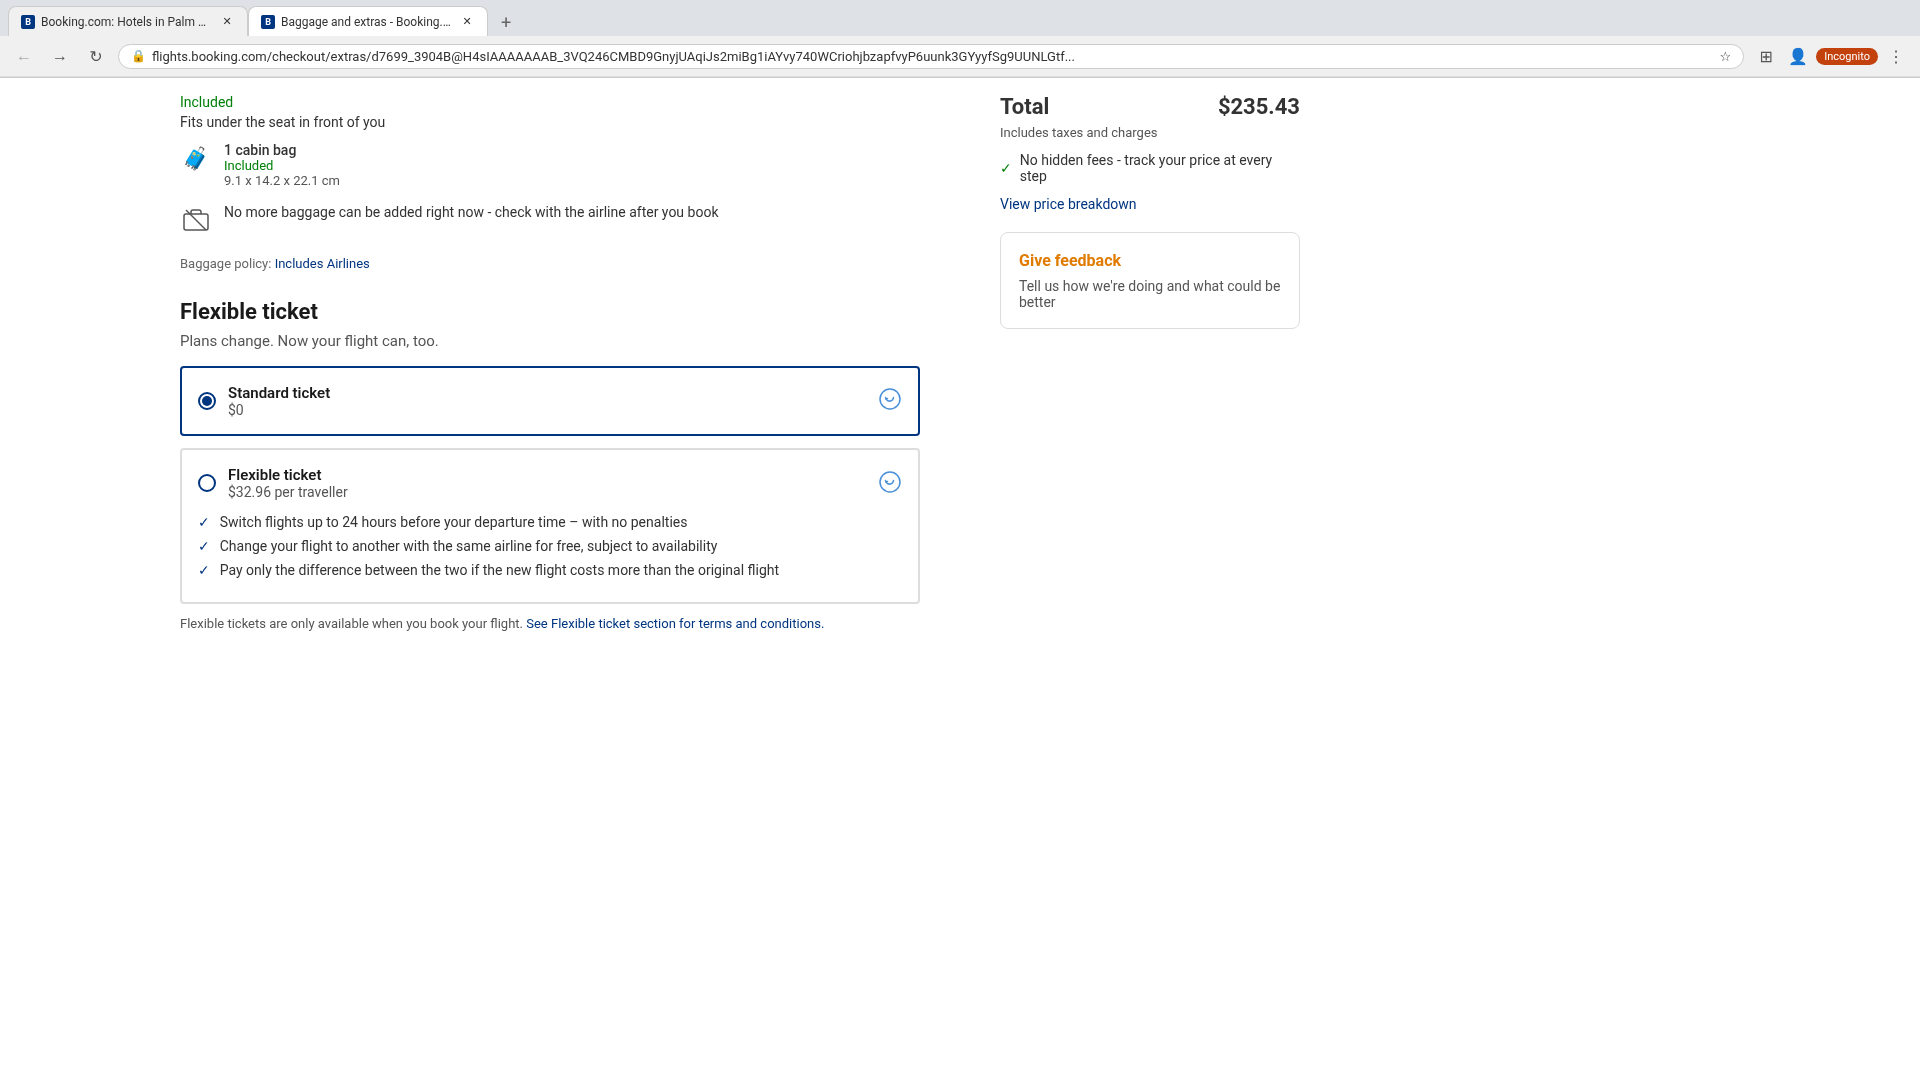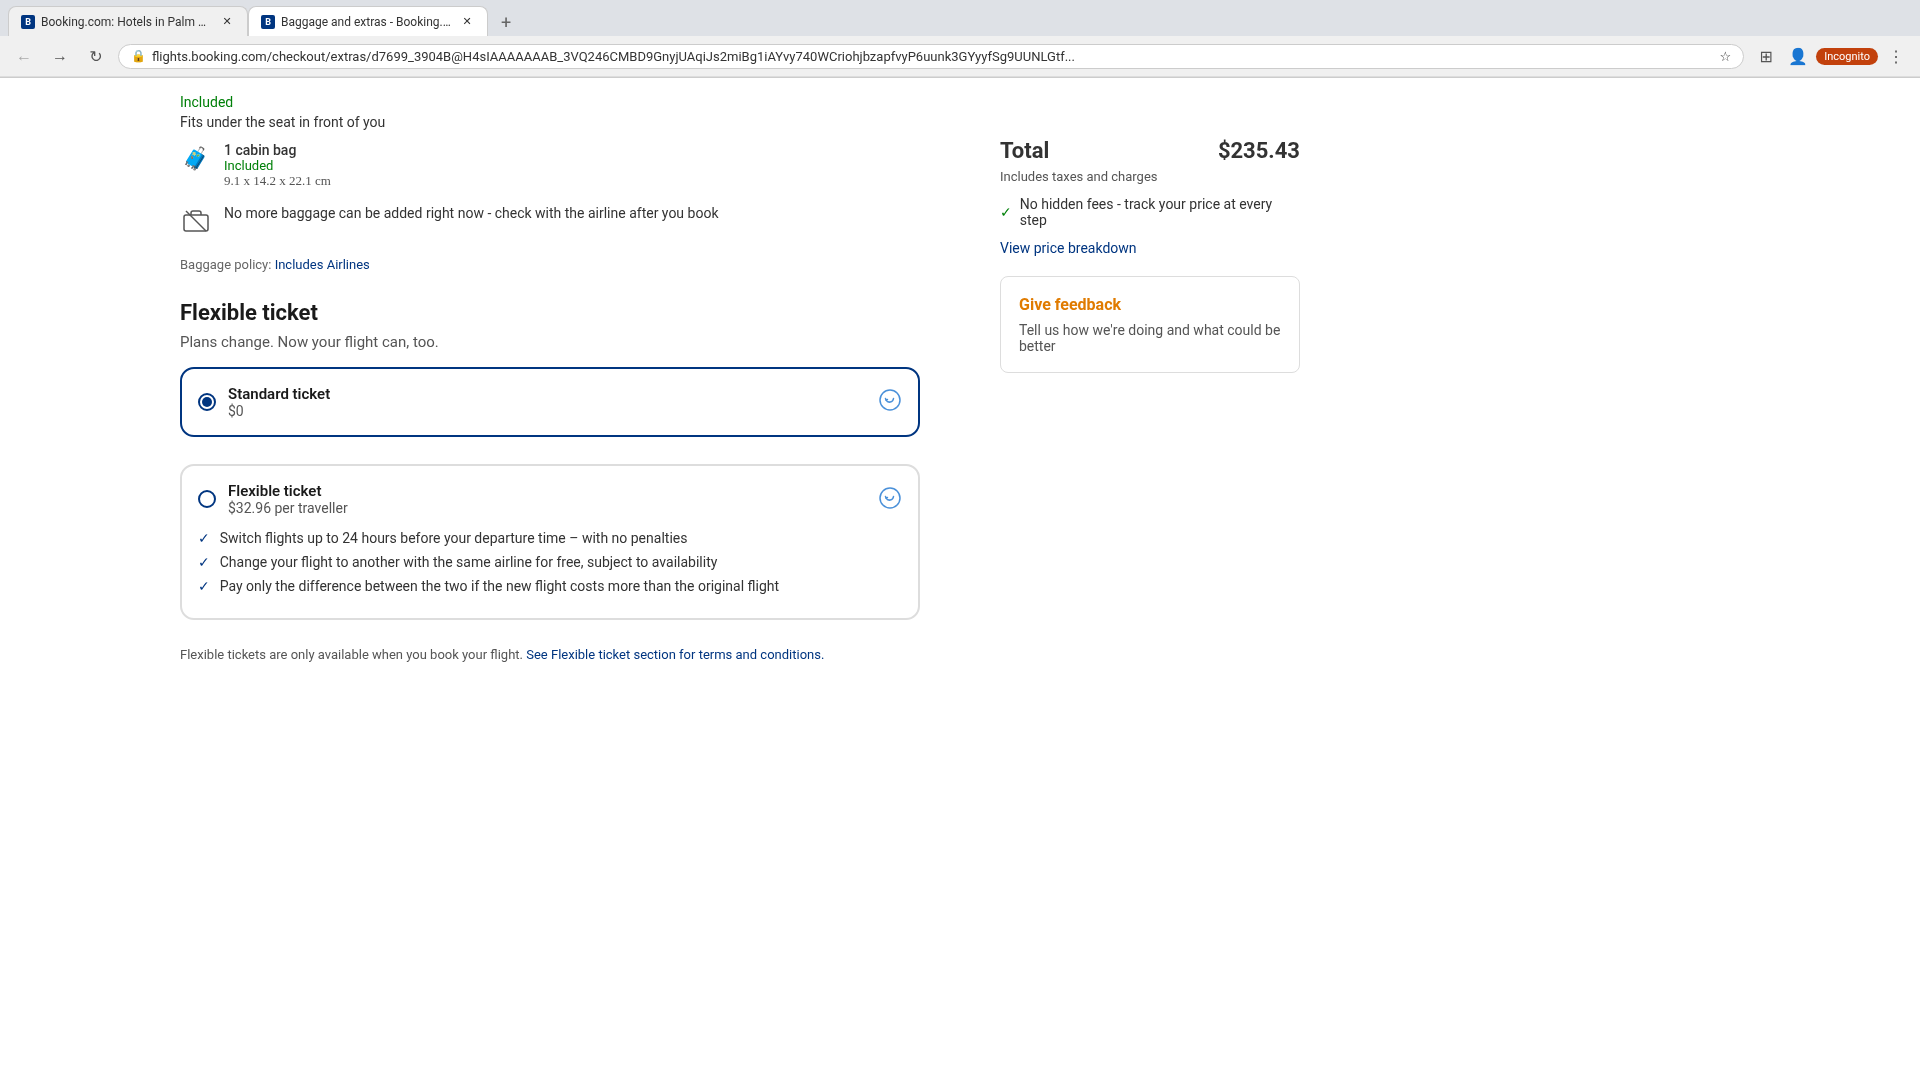--- a/index.html
+++ b/index.html
@@ -163,21 +163,21 @@
       margin-bottom: 16px;
     }
     .bag-icon {
       width: 32px; height: 32px;
       flex-shrink: 0;
       display: flex; align-items:center; justify-content:center;
       color: #555;
       font-size: 22px;
     }
     .bag-text .included { color: #008009; font-size: 13px; }
-    .bag-text .dimensions { font-size: 13px; color: #555; font-family: Liberation Serif, serif; }
+    .bag-text .dimensions { font-size: 13px; color: #555; }
     .bag-text .name { font-size: 14px; color: #333; font-weight: 500; }
 
     .no-more-baggage {
       display: flex;
       align-items: flex-start;
       gap: 12px;
       margin-bottom: 20px;
     }
     .no-more-icon {
       width: 32px; height: 32px;
@@ -206,23 +206,23 @@
     }
     .section-subtitle {
       font-size: 15px;
       color: #555;
       margin-bottom: 16px;
     }
 
     
     .ticket-option {
       border: 2px solid #ddd;
-      border-radius: 14px;
+      border-radius: 4px;
       padding: 16px;
-      margin-bottom: 27px;
+      margin-bottom: 12px;
       cursor: pointer;
     }
     .ticket-option.selected {
       border-color: #003580;
     }
     .ticket-option-header {
       display: flex;
       align-items: center;
       justify-content: space-between;
     }
@@ -307,21 +307,20 @@
 
     
     .total-section {
       margin-bottom: 16px;
     }
     .total-header {
       display: flex;
       justify-content: space-between;
       align-items: center;
       margin-bottom: 6px;
-      margin-top: 44px;
     }
     .total-label {
       font-size: 22px;
       font-weight: 700;
     }
     .total-amount {
       font-size: 22px;
       font-weight: 700;
     }
     .total-subtitle {

